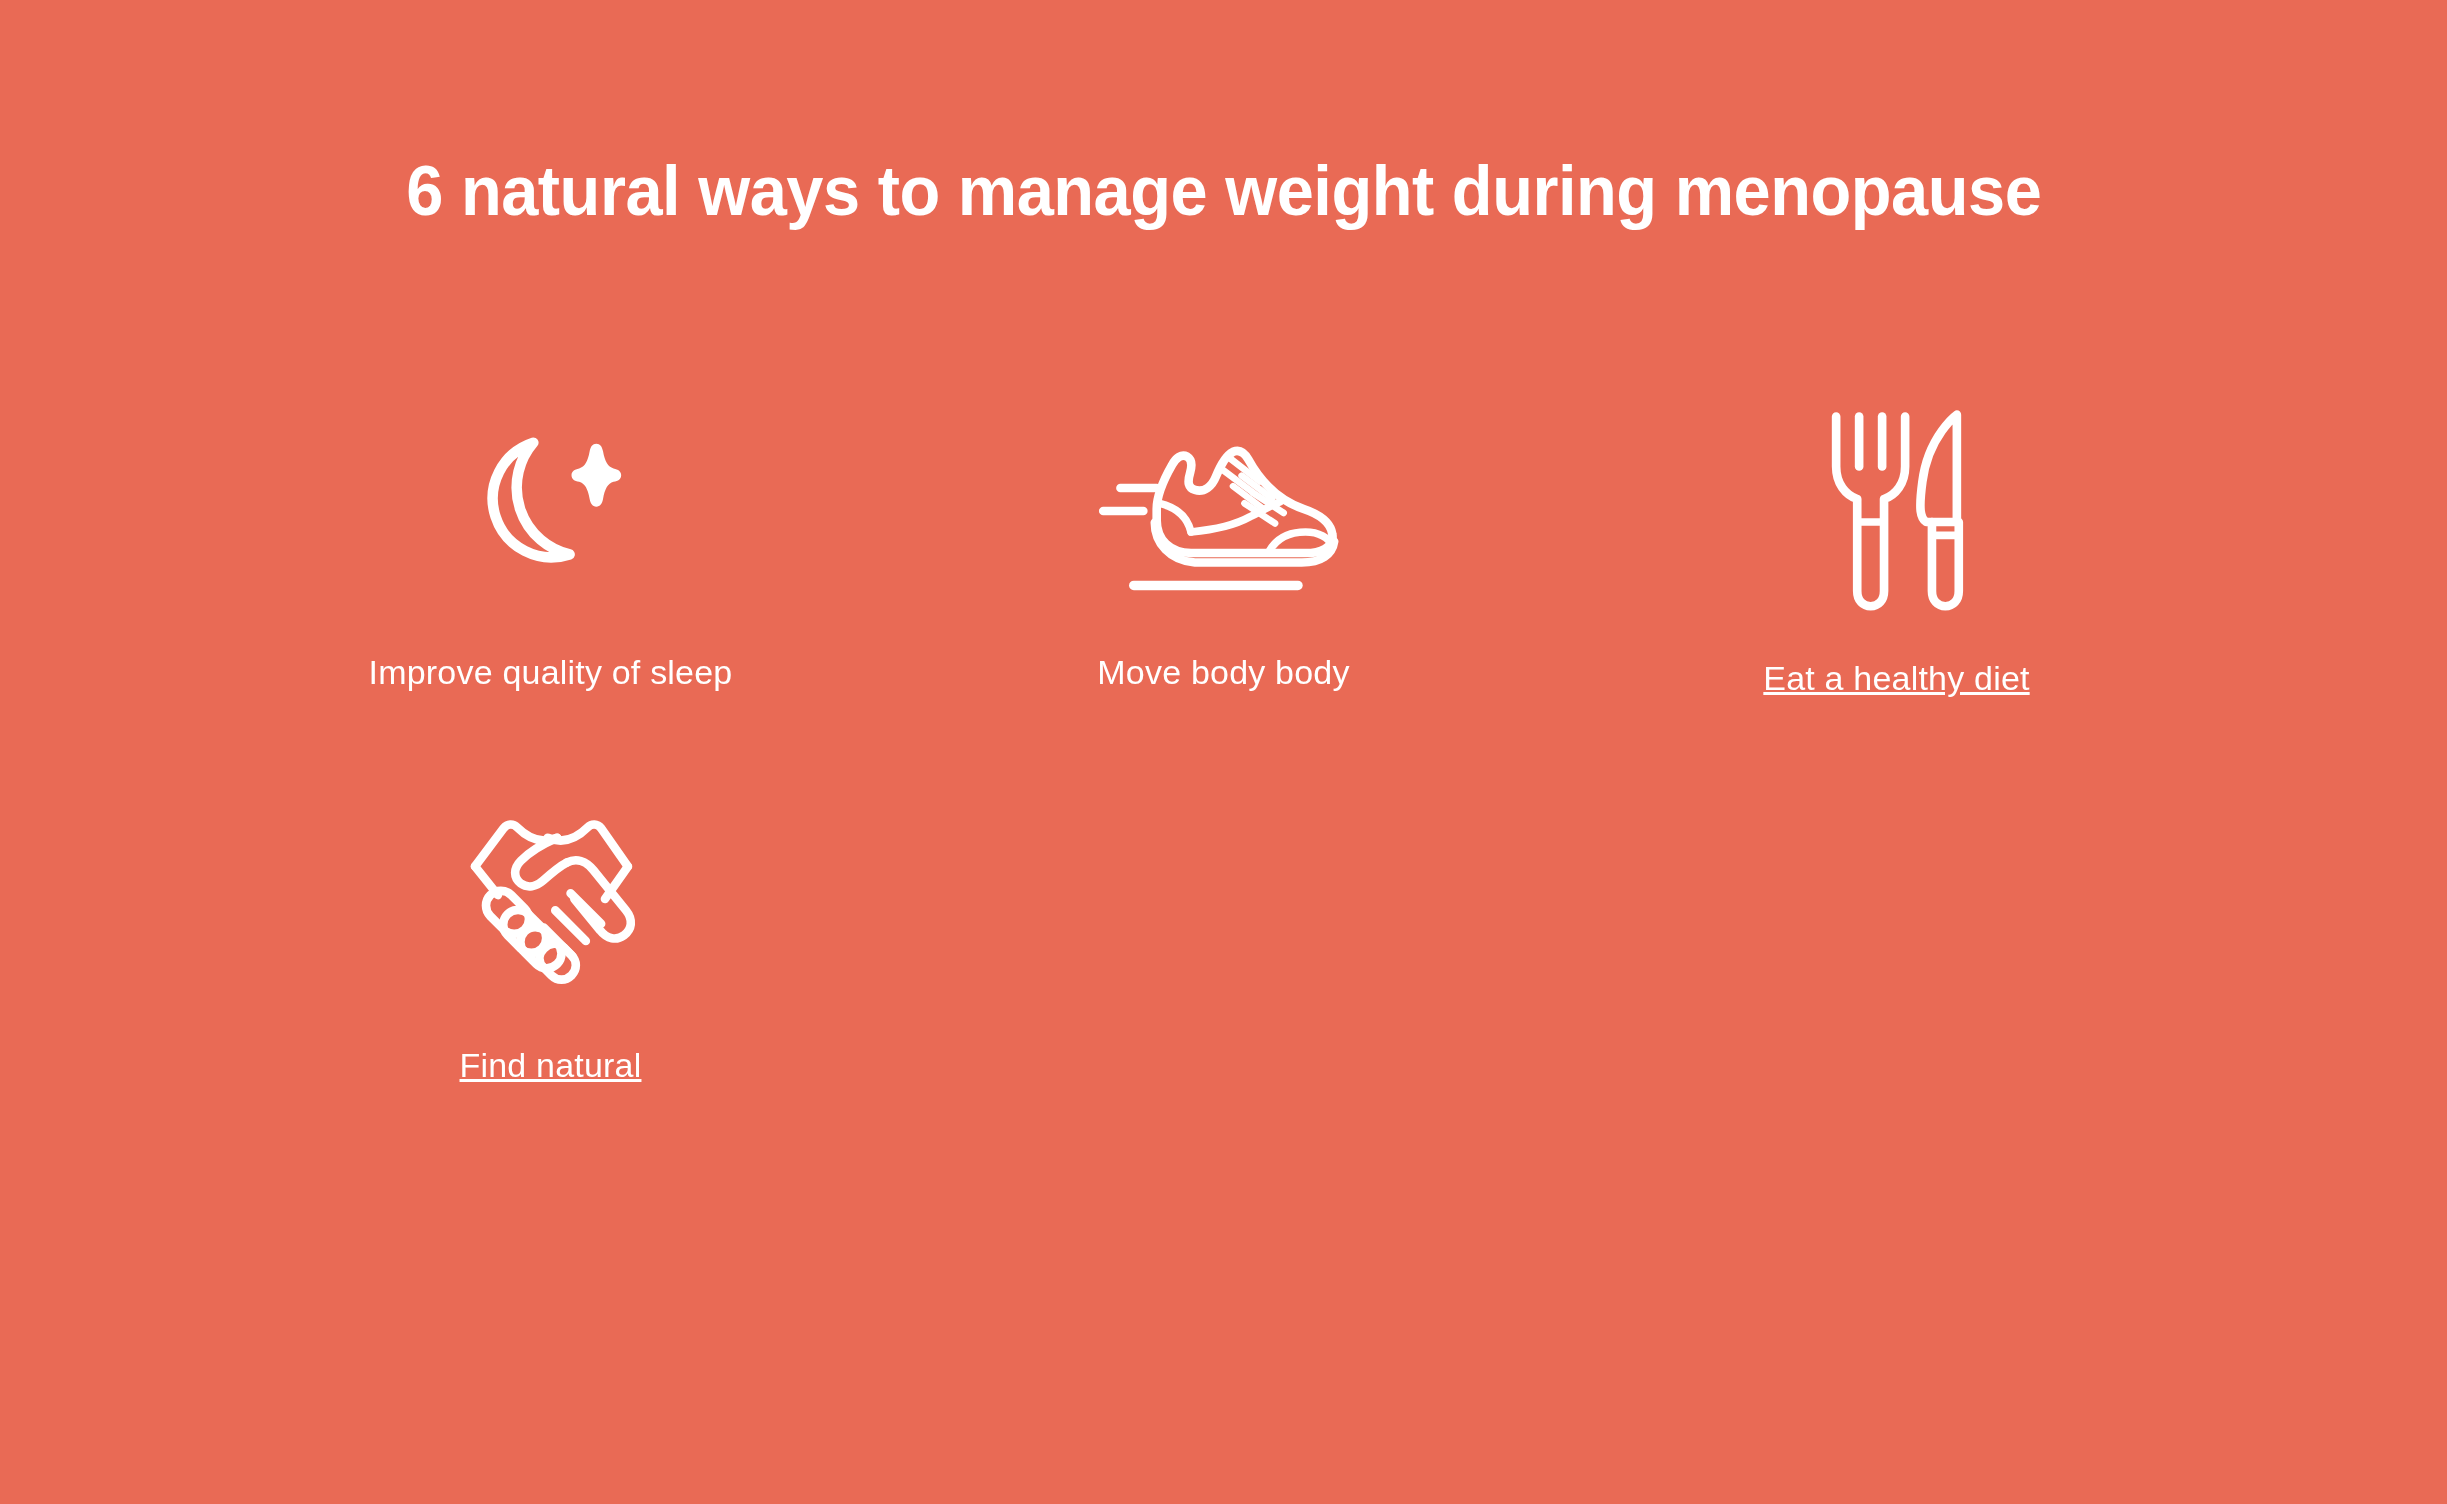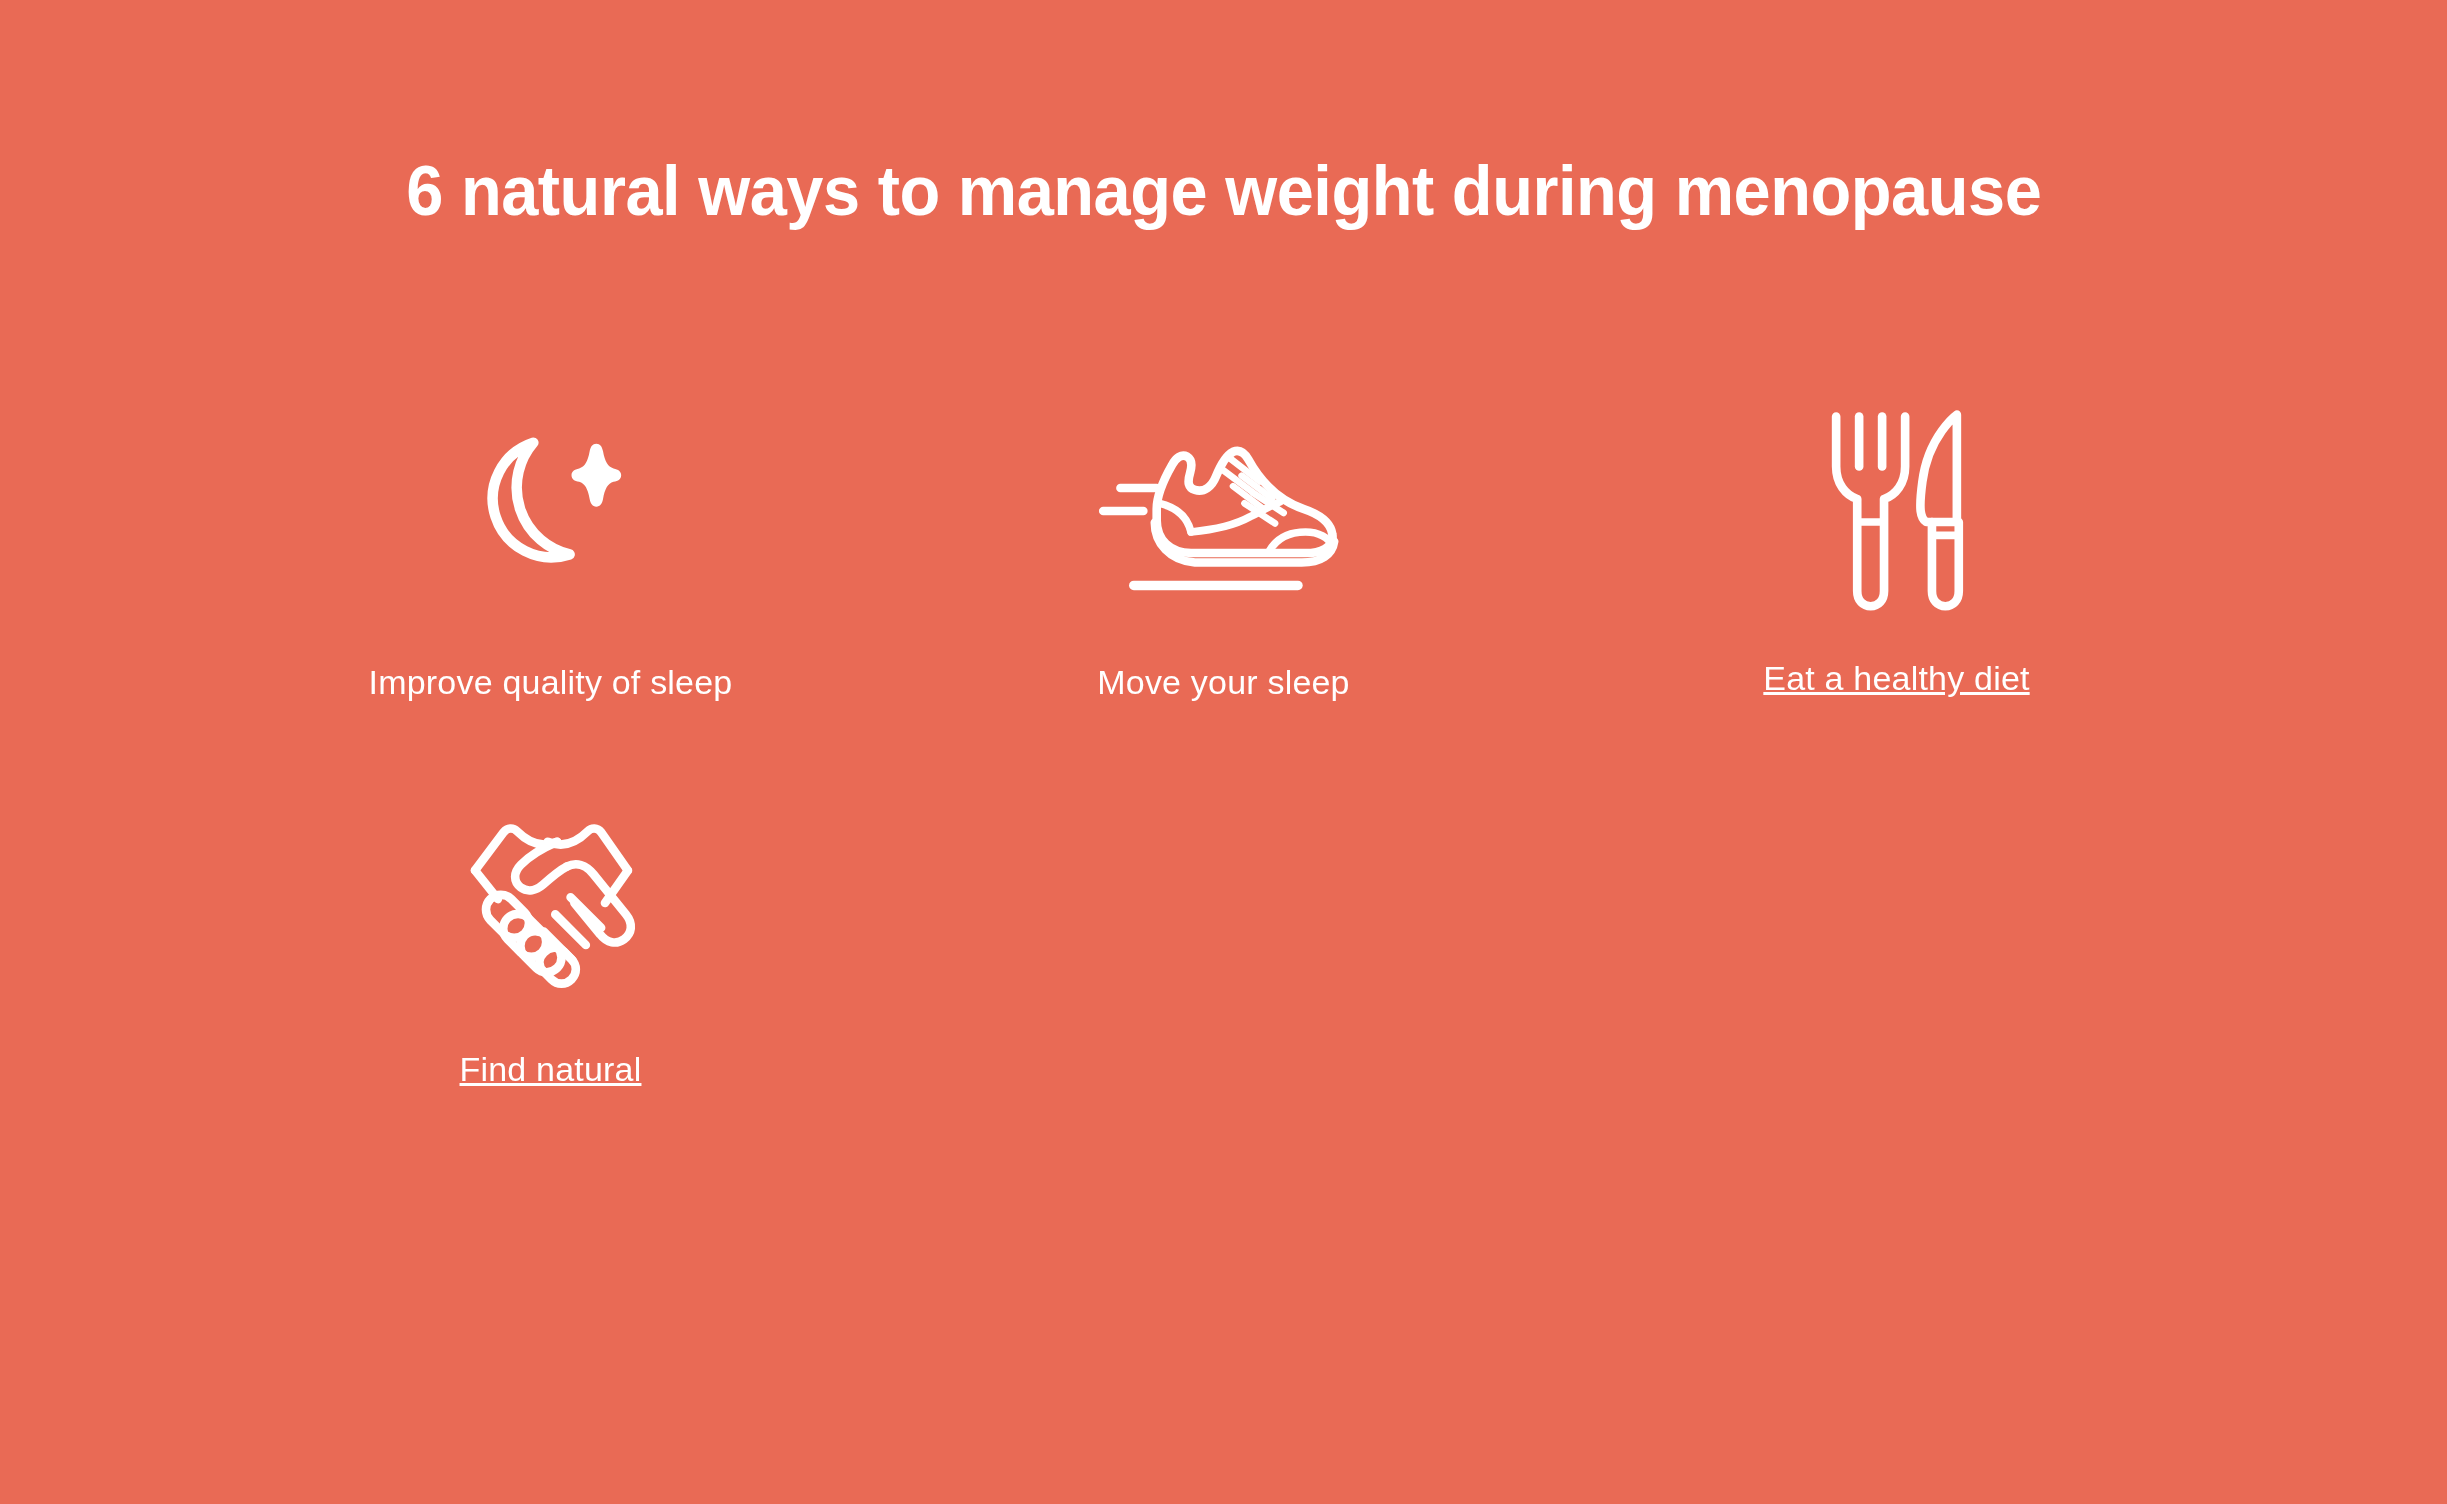--- a/index.html
+++ b/index.html
@@ -65,21 +65,21 @@
     height: 220px;
     display: flex;
     align-items: center;
     justify-content: center;
   }
   .icon-box svg {
     display: block;
     overflow: visible;
   }
   .cell-label {
-    margin-top: 42px;
+    margin-top: 32px;
     color: #ffffff;
     font-size: 34px;
     font-weight: 400;
     letter-spacing: 0.2px;
     line-height: 1.2;
     text-align: center;
     white-space: nowrap;
   }
 
   
@@ -174,21 +174,21 @@
           <path class="stroke" stroke-width="7" d="M128 44 L 160 68"></path>
           <path class="stroke" stroke-width="7" d="M137 33 L 168 57"></path>
           <path class="stroke" stroke-width="7" d="M140 62 L 172 86"></path>
           <path class="stroke" stroke-width="7" d="M149 51 L 181 75"></path>
           <path class="stroke" stroke-width="7" d="M152 80 L 184 101"></path>
           <path class="stroke" stroke-width="7" d="M161 69 L 193 90"></path>
 
           <path class="stroke" stroke-width="10" d="M36 166 H 208"></path>
         </svg>
       </div>
-      <div class="cell-label">Move your sleep</div>
+      <div class="cell-label">Move body body</div>
     </div>
 
     <div class="cell row2">
       <div class="icon-box">
         <svg width="163" height="206" viewBox="0 0 170 215" aria-hidden="true">
 
           <path class="stroke" stroke-width="9" d="M22 10
                    L 22 62
                    C 22 80 32 92 44 96
                    L 44 192

